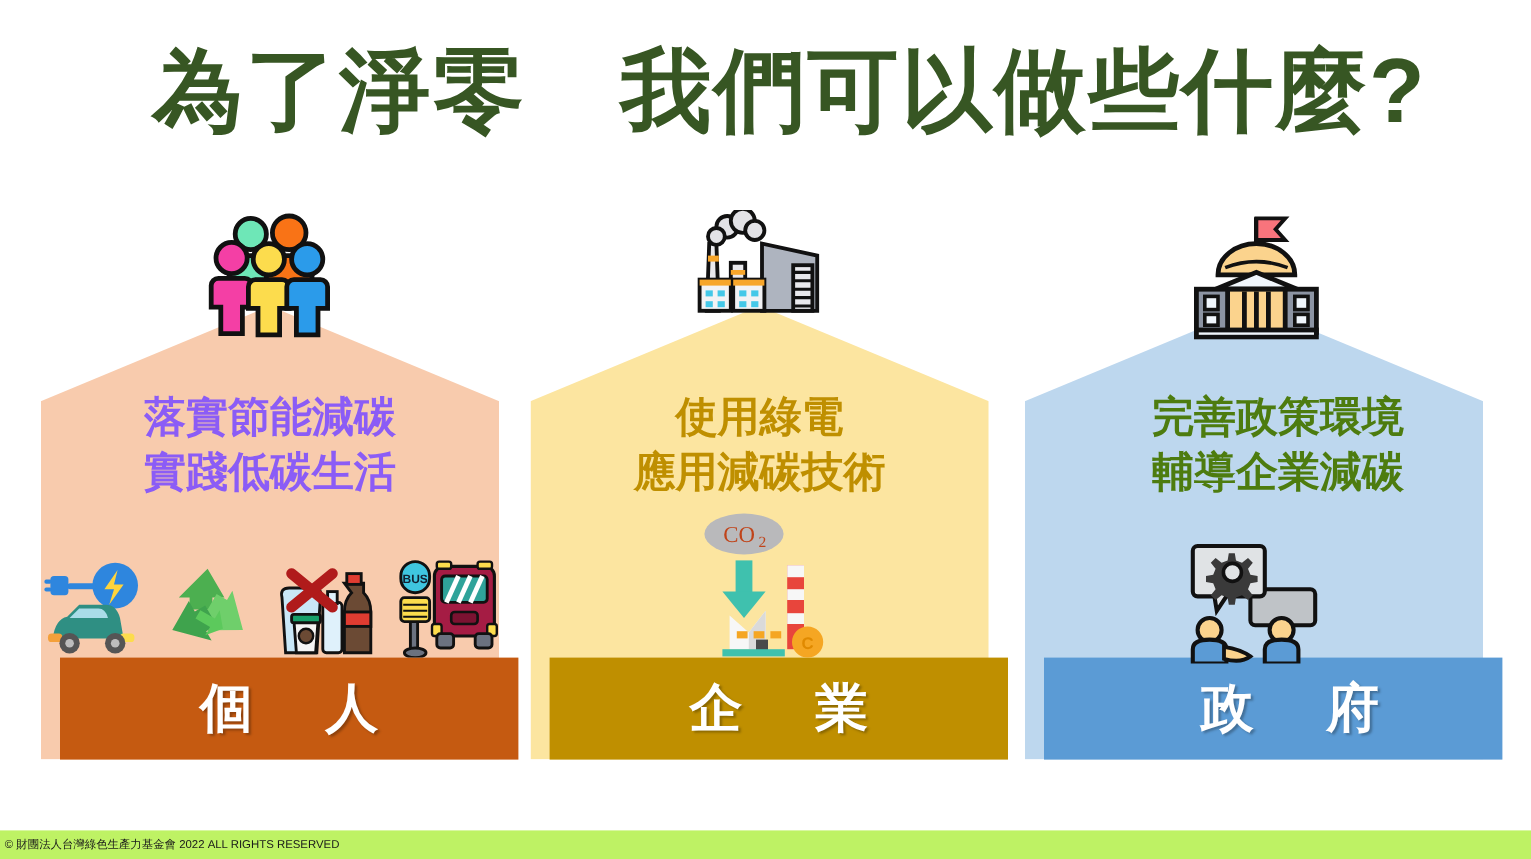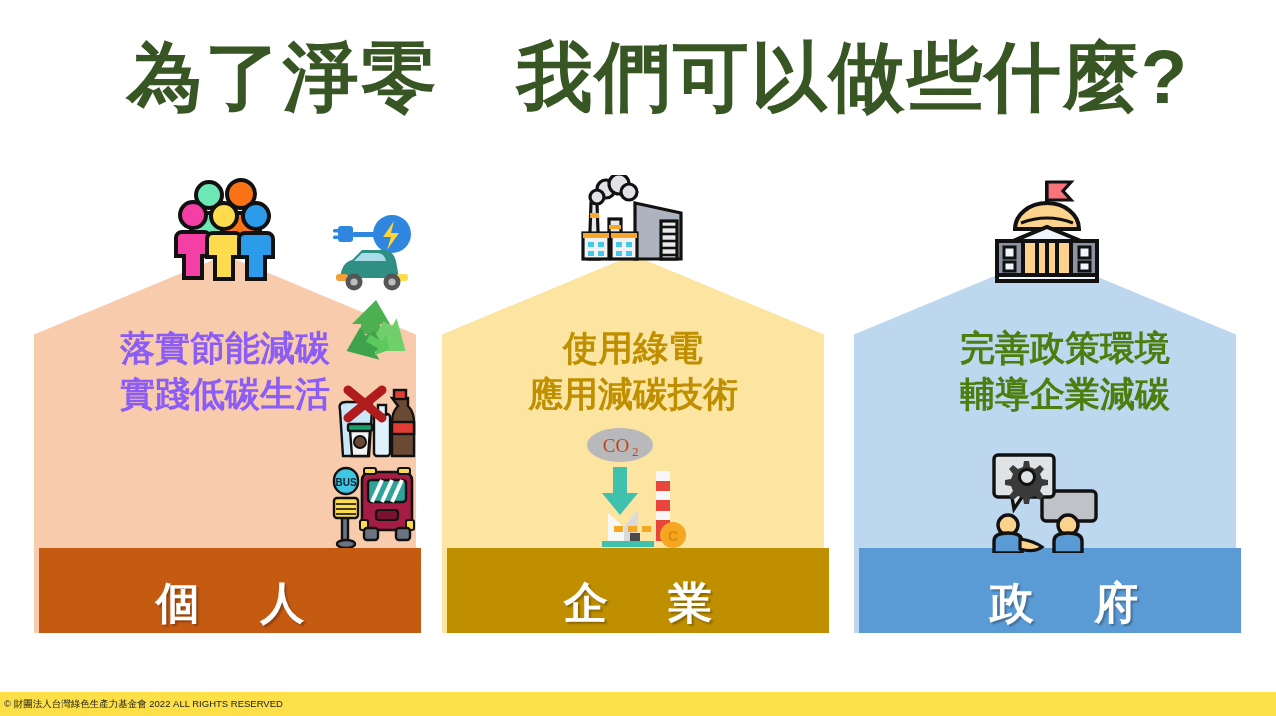--- a/index.html
+++ b/index.html
@@ -41,23 +41,23 @@
     left: 0; top: 80px;
     width: 382px; height: 378px;
     clip-path: polygon(0% 21%, 50% 0%, 100% 21%, 100% 100%, 0% 100%);
   }
   #col-1 .house { background: #F8CBAD; }
   #col-2 .house { background: #FCE5A0; }
   #col-3 .house { background: #BDD7EE; }
 
   .bottom-bar {
     position: absolute;
-    left: 5px; bottom: 0;
+    left: 16px; bottom: 0;
     width: 382px; height: 85px;
-    display: flex; align-items: flex-end; justify-content: center;
+    display: flex; align-items: center; justify-content: center;
   }
   #col-1 .bottom-bar { background: #C55A11; }
   #col-2 .bottom-bar { background: #BF8F00; }
   #col-3 .bottom-bar { background: #5B9BD5; padding-left: 28px; }
 
   .bar-label {
     font-size: 44px;
     font-weight: bold;
     color: #FFFFFF;
     letter-spacing: 0.55em;
@@ -88,39 +88,38 @@
     width: 120px; height: 108px;
     z-index: 4;
   }
   .top-icon svg { width: 100%; height: 100%; display: block; }
 
   
   .icon-row {
     position: absolute;
     left: 0; bottom: 85px;
     width: 382px; height: 100px;
-    display: flex; align-items: flex-end; justify-content: flex-end;
+    display: flex; align-items: flex-end; justify-content: space-between;
     z-index: 3;
-    flex-direction: column;
   }
   .icon-row svg { display: block; }
   .center-icon {
     position: absolute;
     left: 50%; bottom: 80px;
     transform: translateX(-50%);
     z-index: 3;
   }
   .center-icon svg { display: block; }
 
   
   .footer {
     position: absolute;
     left: 0; top: 692px;
     width: 1276px; height: 24px;
-    background: #fde047;
+    background: #bef264;
     display: flex; align-items: center;
   }
   .footer-text {
     font-size: 9.5px;
     color: #1A1A1A;
     padding-left: 4px;
     white-space: nowrap;
     font-family: "Liberation Sans", "DejaVu Sans", sans-serif;
   }
 </style>

